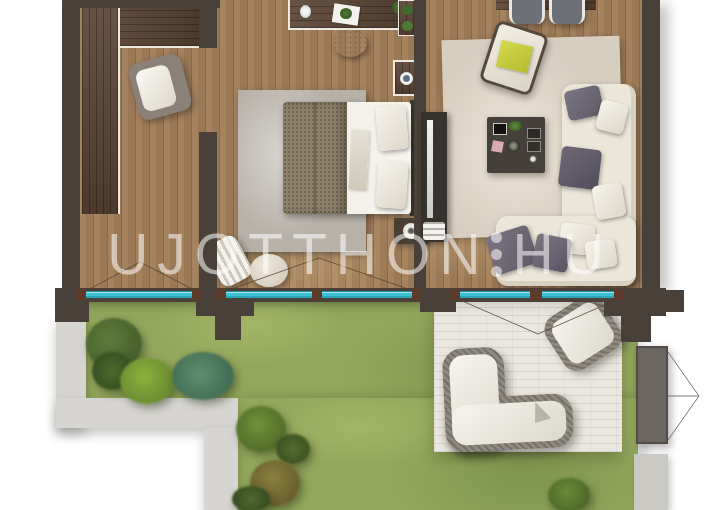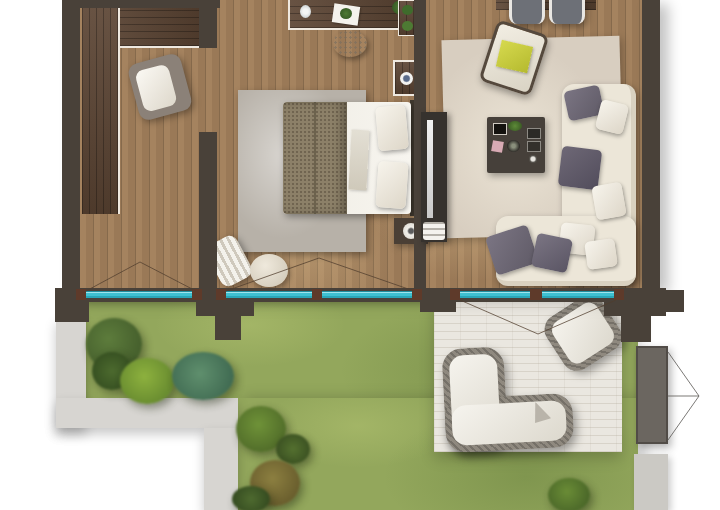--- a/index.html
+++ b/index.html
@@ -190,14 +190,23 @@
   <svg class="overlay" width="720" height="510">
     <g stroke="rgba(80,62,45,.75)" stroke-width="1" fill="none">
       <path d="M86 291 L140 262 L196 291"></path>
       <path d="M226 291 L319 258 L414 291"></path>
       <path d="M460 300 L538 334 L616 300"></path>
       <path d="M668 352 L699 396 L668 440" stroke="rgba(90,88,84,.8)"></path>
       <path d="M668 396 L699 396" stroke="rgba(90,88,84,.8)"></path>
     </g>
   </svg>
 
+  <div class="a" id="watermark">
+    <span class="wm-text">UJOTTHON</span>
+    <span class="wm-dots">
+        <i></i>
+        <i></i>
+        <i></i>
+      </span>
+    <span class="wm-text">HU</span>
+  </div>
 
 </div>
 
 </body></html>

